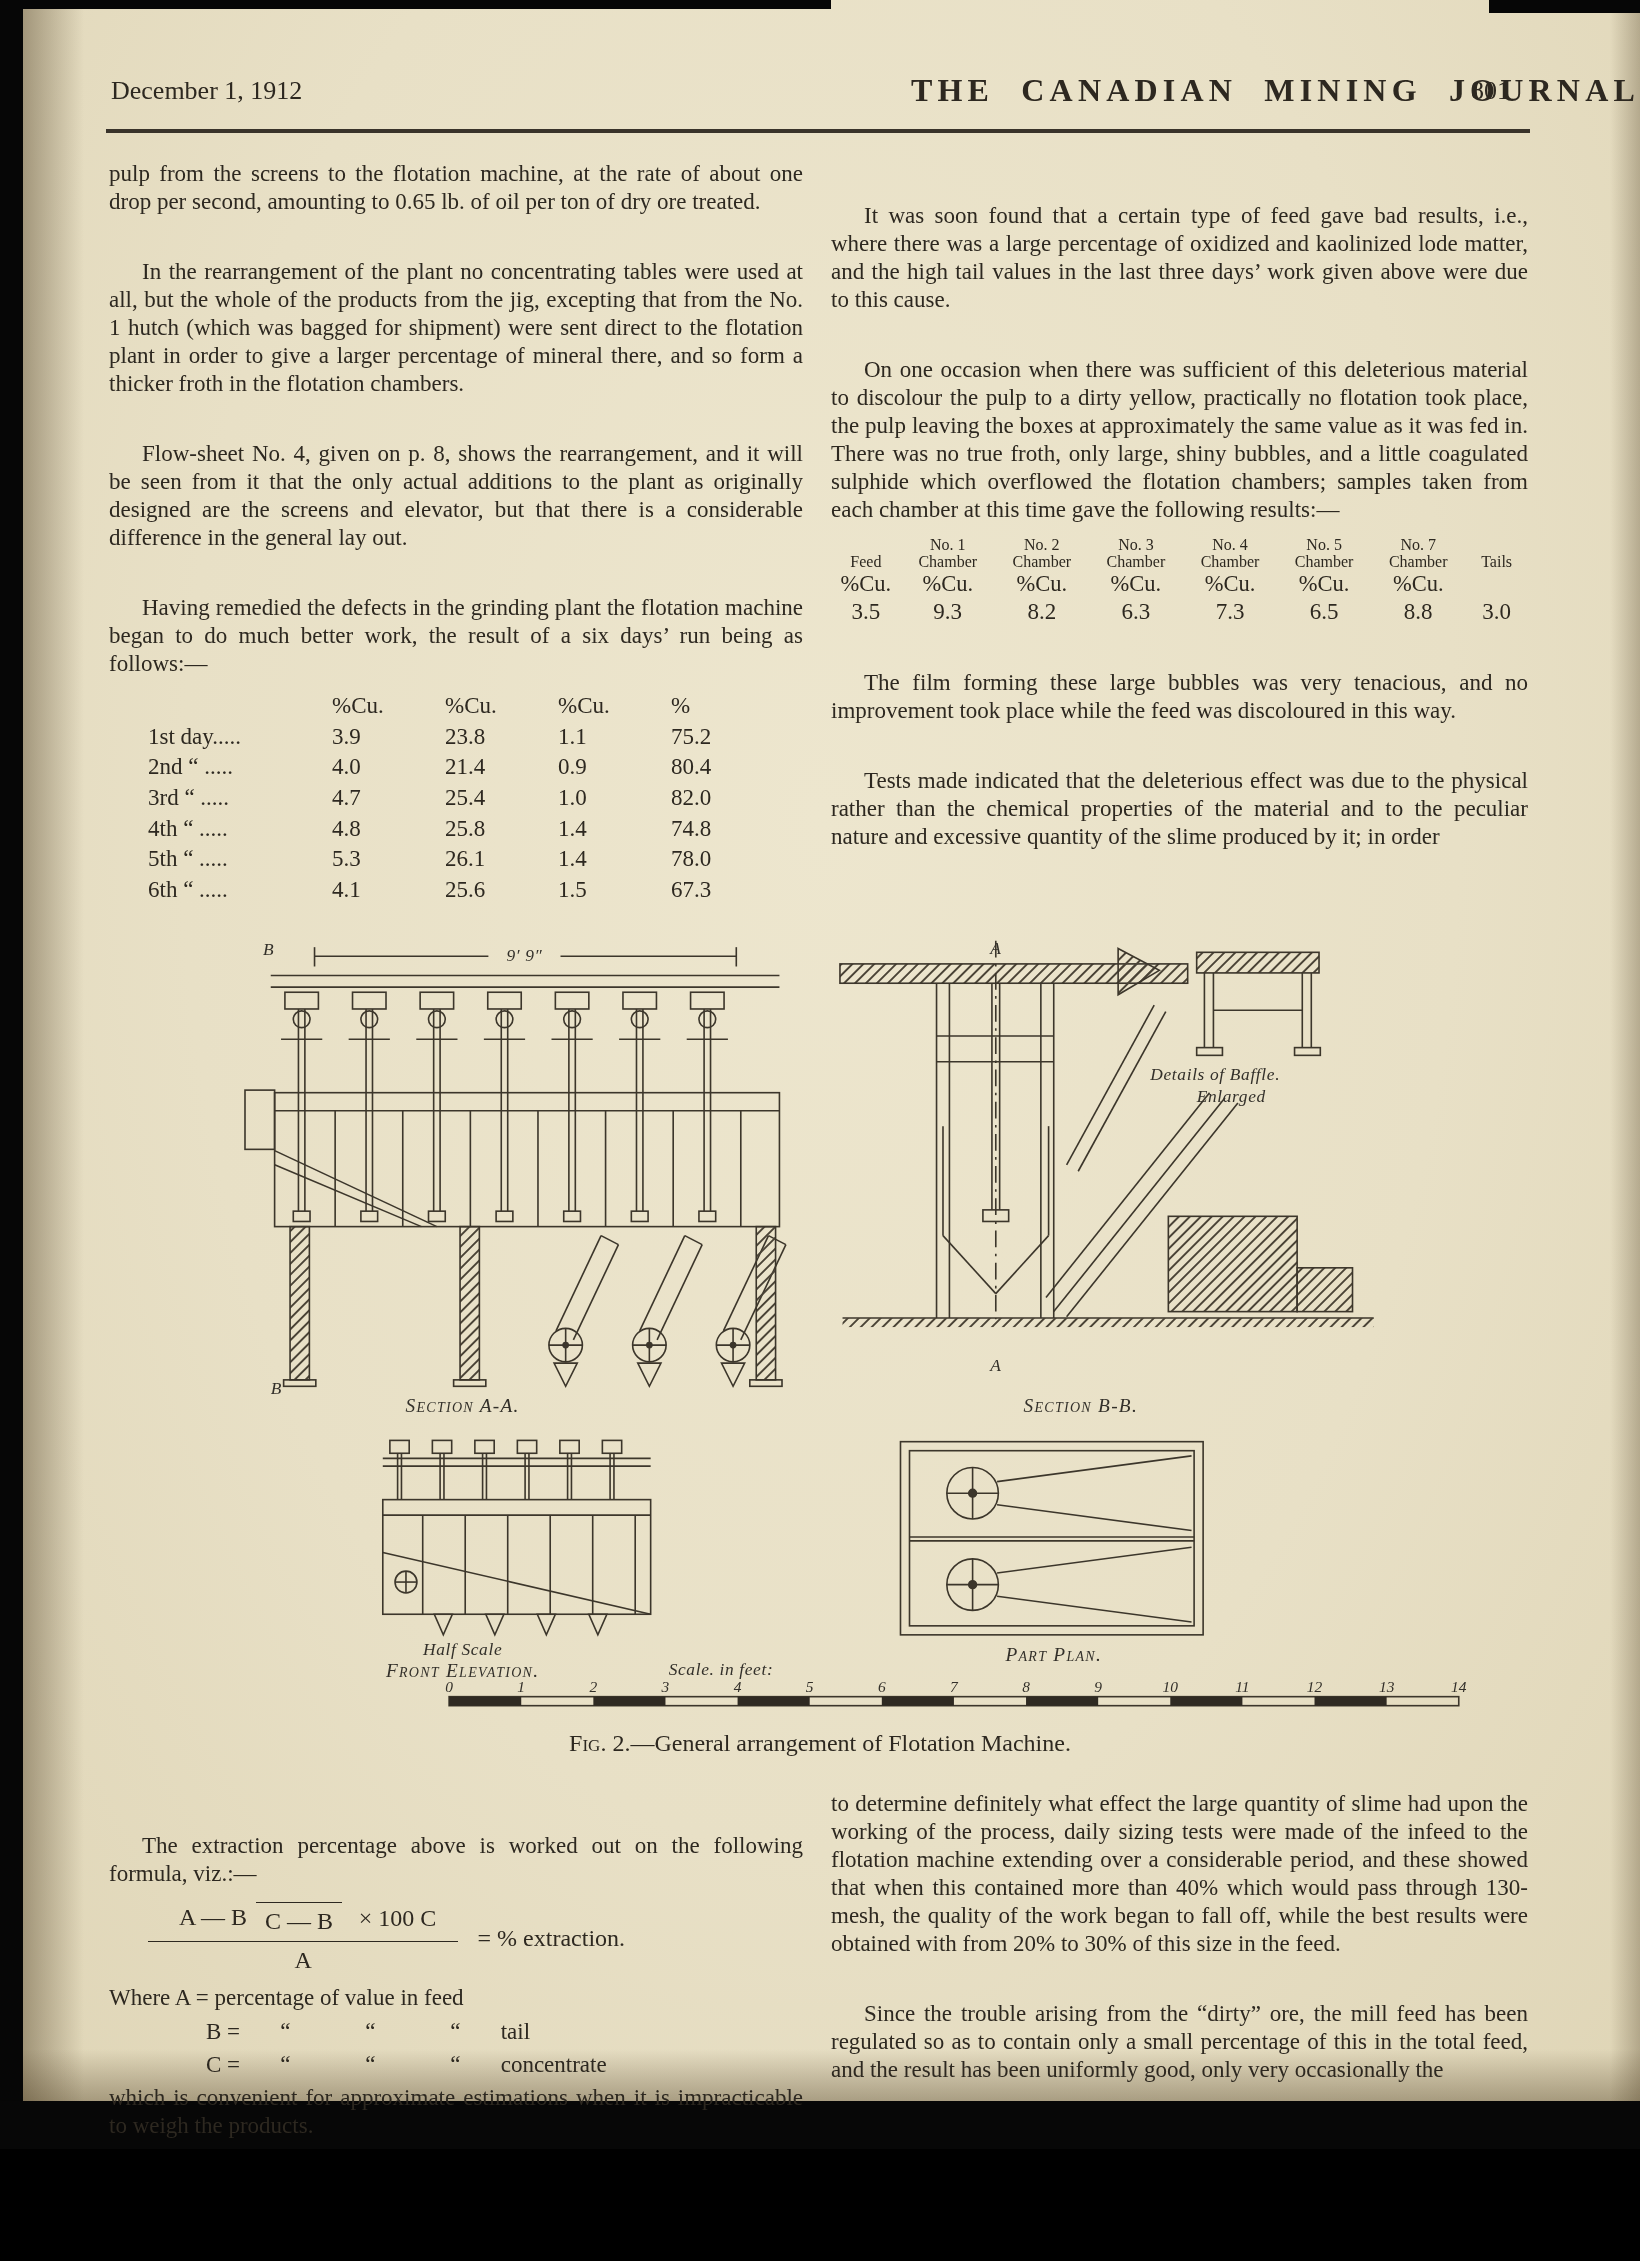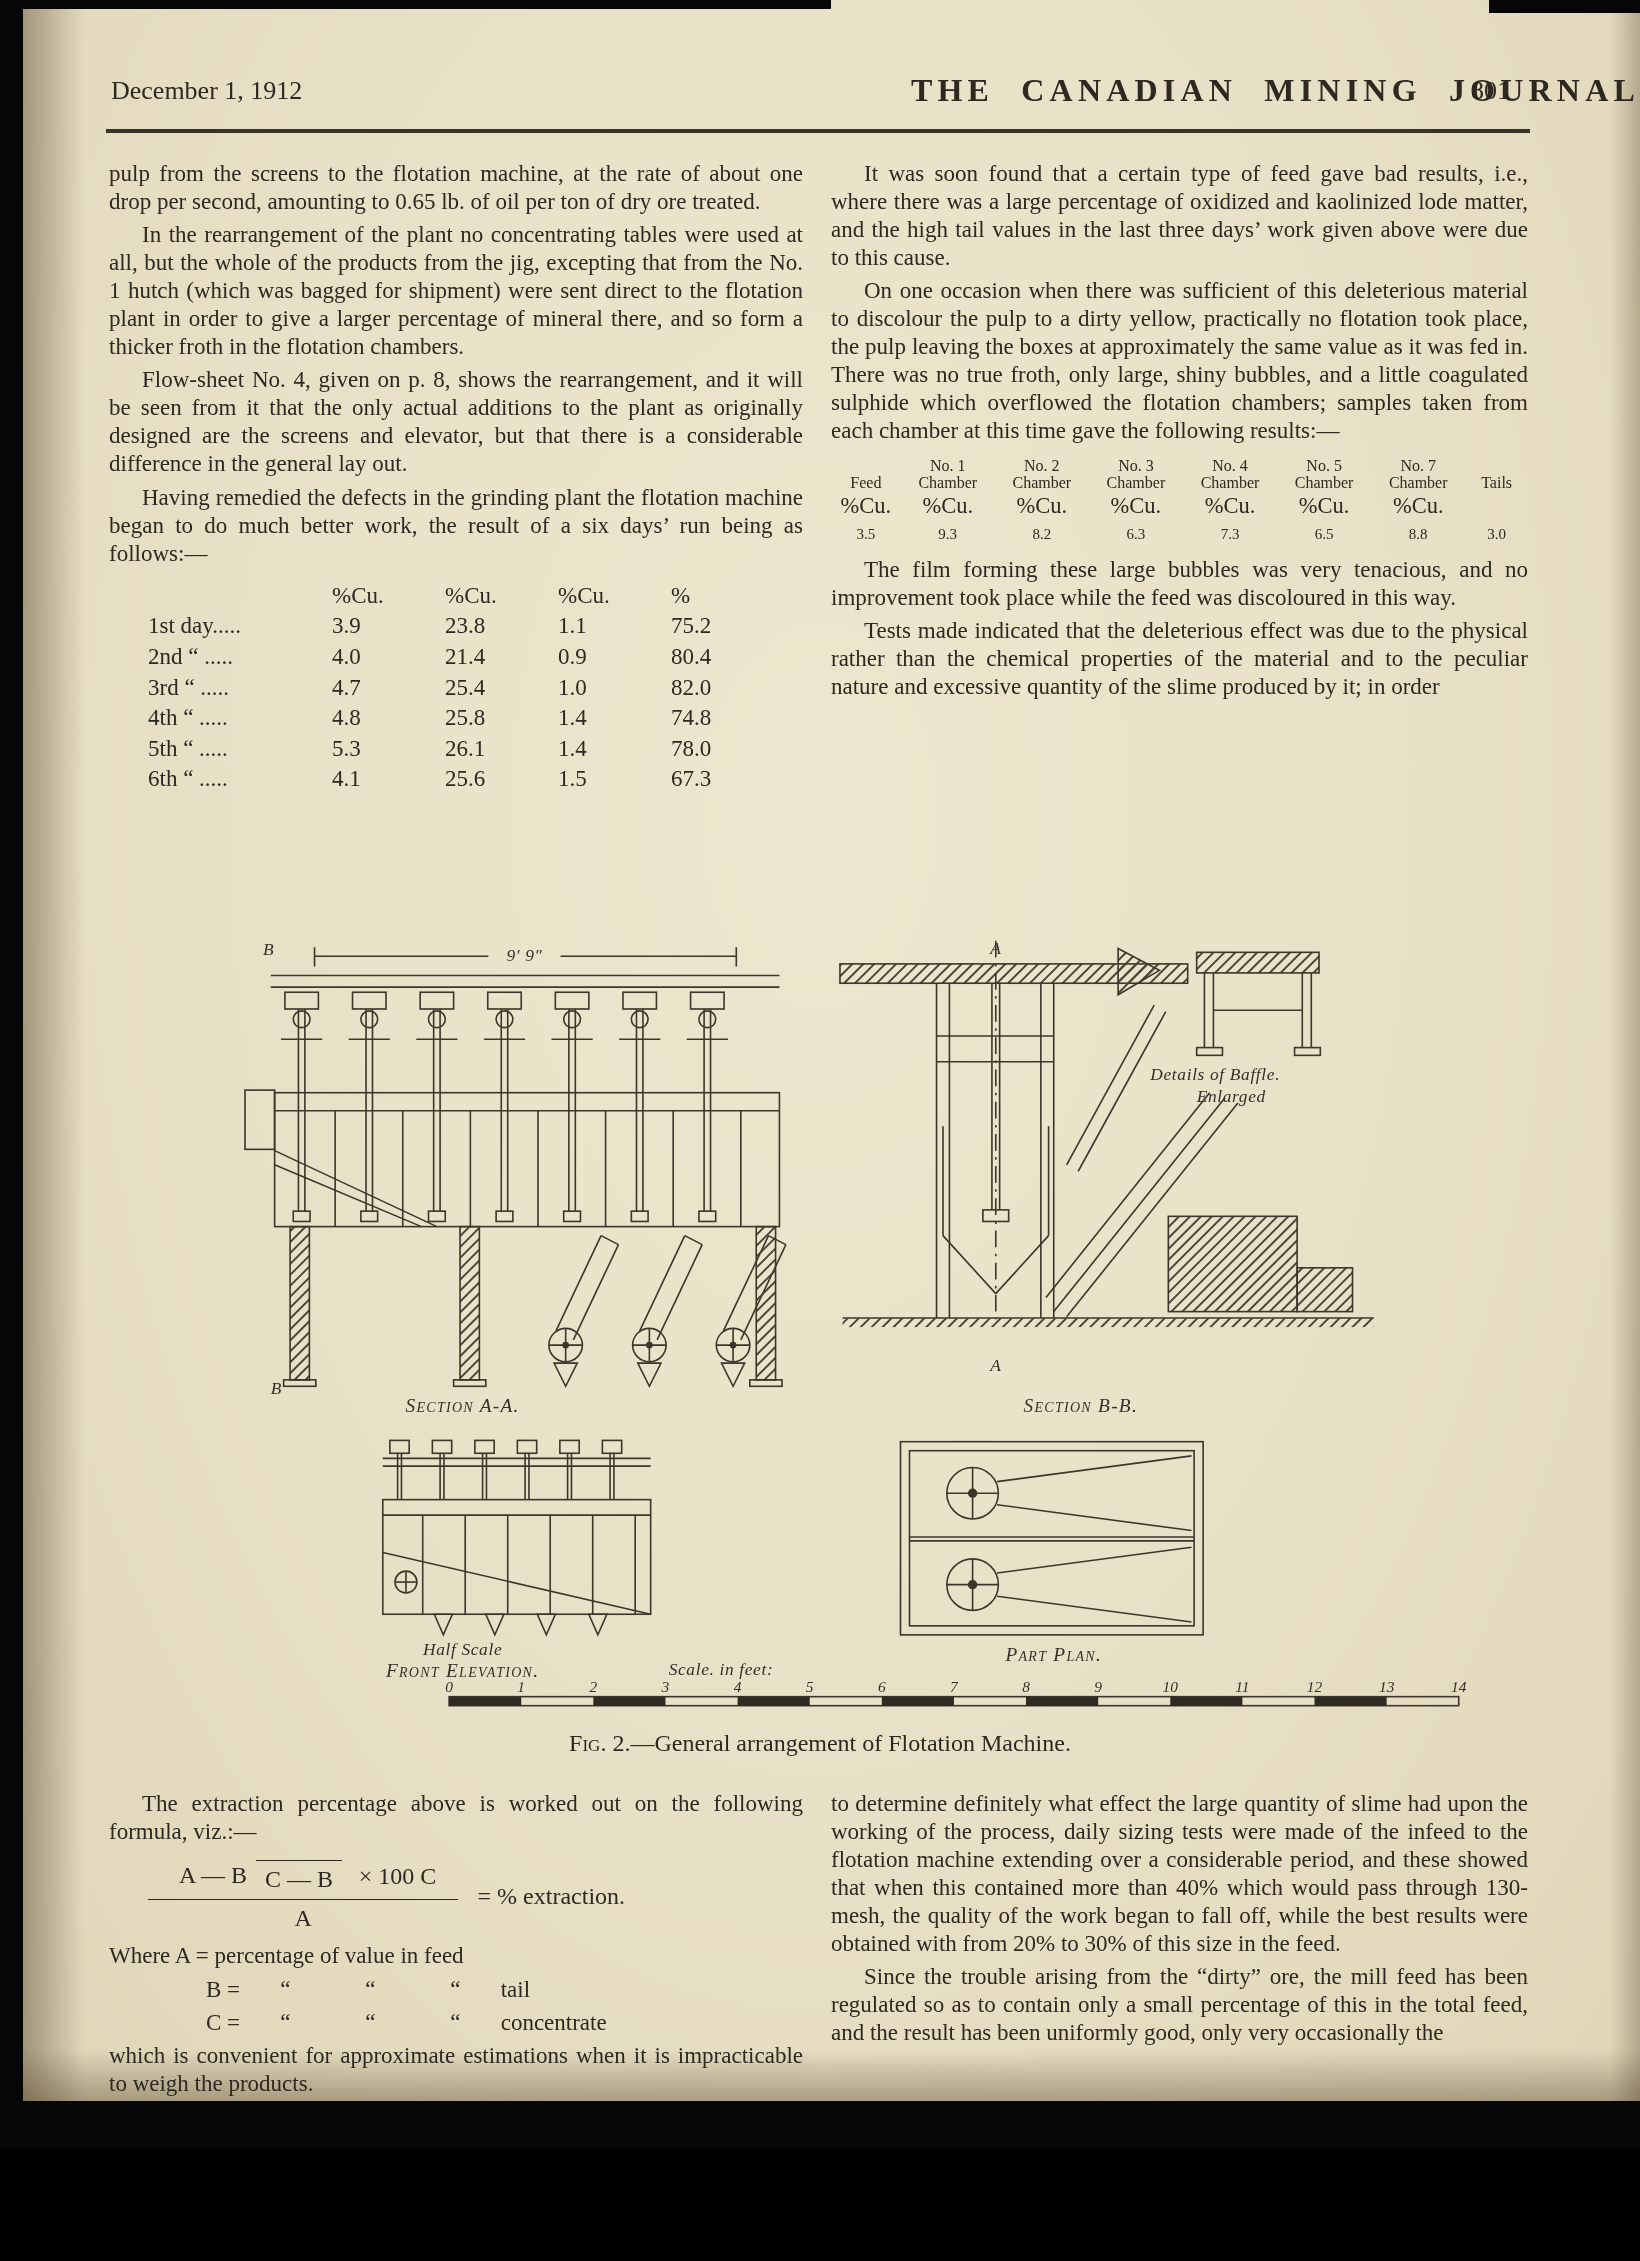--- a/index.html
+++ b/index.html
@@ -29,37 +29,37 @@
   .header-page { position:absolute; right:130px; top:76px; font-size:26px; }
   .header-rule { position:absolute; left:106px; right:110px; top:129px; height:3.9px; background:#39332a; }
 
   
   .col { position:absolute; text-align:justify; font-size:23px; line-height:28px; }
   .col-left-top   { left:109px;  top:160px;  width:694px; }
   .col-right-top  { left:831px; top:160px;  width:697px; }
   .col-left-bot   { left:109px;  top:1790px; width:694px; }
   .col-right-bot  { left:831px; top:1790px; width:697px; }
   .col p { margin:0 0 5.2px 0; }
-  p.indent { text-indent:33px; }
+  p.indent { text-indent:33px;margin-top:42px; }
 
   
   .results-table { border-collapse:collapse; margin:13px 0 0 39px; font-size:23px; }
   .results-table th, .results-table td { font-weight:normal; text-align:left; padding:1.3px 0; }
   .results-table th:first-child, .results-table td:first-child { width:184px;margin-left:45px; }
   .results-table th:nth-child(2), .results-table td:nth-child(2) { width:113px; }
   .results-table th:nth-child(3), .results-table td:nth-child(3) { width:113px; }
   .results-table th:nth-child(4), .results-table td:nth-child(4) { width:113px; }
   .results-table th:nth-child(5), .results-table td:nth-child(5) { width:84px; }
 
   
   .chamber-table { width:100%; border-collapse:collapse; margin:11.6px 0 7.7px; text-align:center; }
   .chamber-table td { padding:0; }
   .chamber-table tr.small td { font-size:16px; line-height:17.4px; }
   .chamber-table tr.pct td { font-size:22.5px; line-height:27px; }
-  .chamber-table tr.val td { font-size:15px; line-height:30px;text-align:center; }
+  .chamber-table tr.val td { font-size:23px; line-height:30px;text-align:center; }
   .chamber-table td:first-child { width:10%; }
   .chamber-table td:last-child  { width:9%; }
 
   
   .formula-wrap { margin:14px 0 10.3px 39px; font-size:24px; display:flex; align-items:center; }
   .bigfrac { display:inline-flex; flex-direction:column; align-items:center; }
   .bigfrac-top { display:flex; align-items:center; padding:0 22px 6.4px 22px; }
   .smallfrac { display:inline-flex; flex-direction:row; align-items:center; margin-right:16.7px; }
   .sf-num { padding:0 9px 2.6px; }
   .sf-den { border-top:1.9px solid #2d2820; padding:3.9px 9px 0; }

